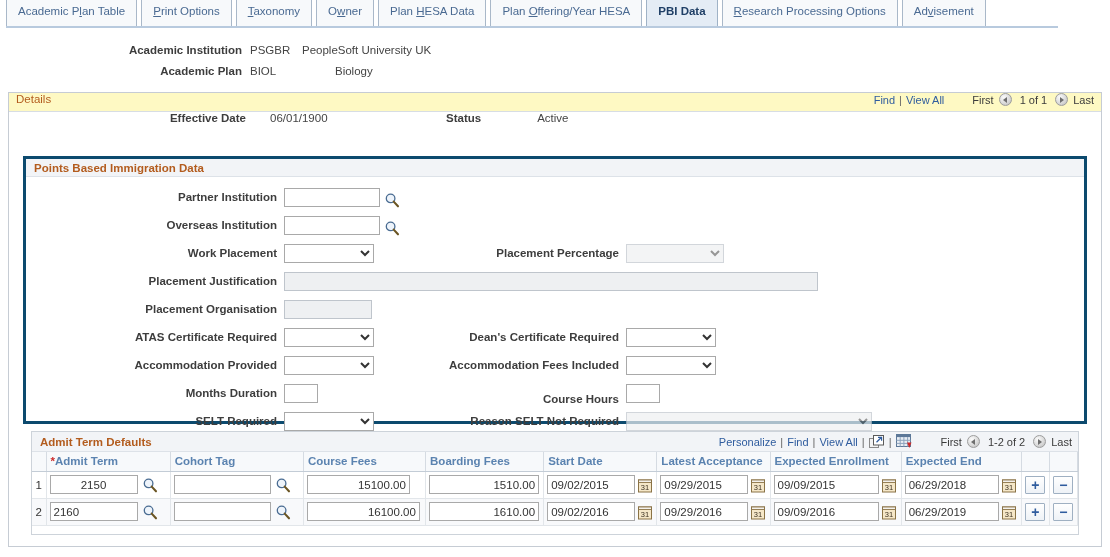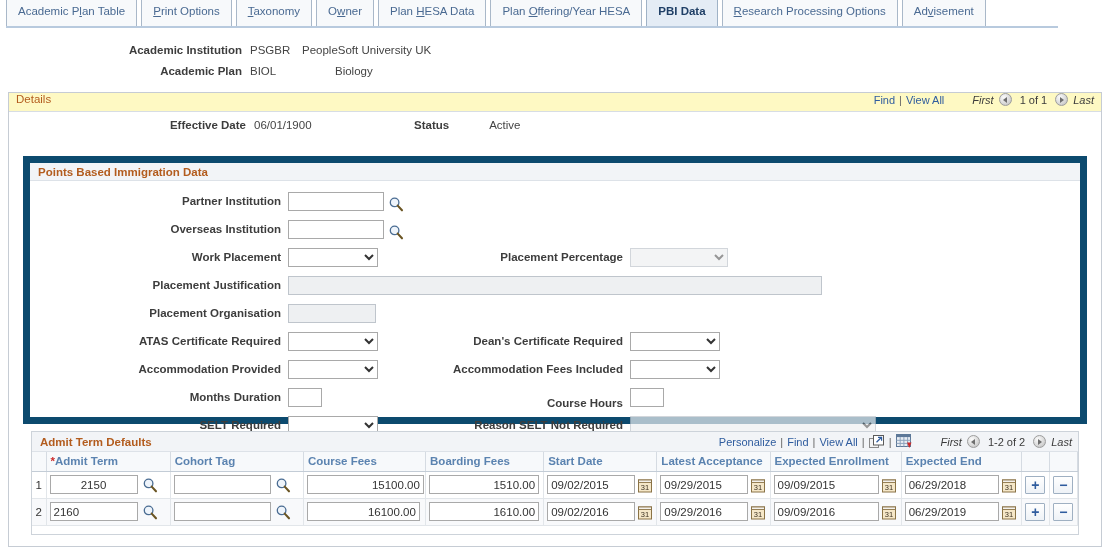--- a/index.html
+++ b/index.html
@@ -79,48 +79,48 @@
   }
   .panel-title {
     color: #b35c1e; font-weight: normal; font-size: 11.5px;
   }
   .panel-nav {
     margin-left: auto; display: flex; align-items: center; gap: 0px;
     font-size: 11px;
   }
   .lnk { color: #2f5c9e; cursor: pointer; }
   .sep { color: #666; margin: 0 4px; }
-  .navlbl { color: #3b3b3b; font-style: italic; }
+  .navlbl { color: #3b3b3b; }
   .navspace { display: inline-block; width: 28px; }
   .circbtn {
     width: 13px; height: 13px; border-radius: 50%;
     background: radial-gradient(circle at 35% 30%, #fbfbfb 0%, #d7d7d7 60%, #b6b6b6 100%);
     border: 1px solid #9d9d9d;
     display: inline-flex; align-items: center; justify-content: center;
     margin: 0 5px;
   }
   .tri-l { width:0;height:0;border-top:3px solid transparent;border-bottom:3px solid transparent;border-right:4px solid #6e6e6e; }
   .tri-r { width:0;height:0;border-top:3px solid transparent;border-bottom:3px solid transparent;border-left:4px solid #6e6e6e; }
   .counter { color:#3b3b3b; margin: 0 3px; }
 
   
   .effrow {
-    position: absolute; left: 0; top: 26px; width: 100%;
-    display: flex; align-items: baseline;
+    position: absolute; left: 0; top: 19px; width: 100%;
+    display: flex; align-items: baseline; gap: 16px;
   }
   .eff-lbl { width: 245px; text-align: right; font-weight: bold; color:#3d3d3d; padding-right:8px; font-size:11.5px; }
   .eff-val { color:#444; font-size:11.5px; width: 160px; }
   .st-lbl { font-weight: bold; color:#3d3d3d; font-size:11.5px; }
   .st-val { color:#444; font-size:11.5px; margin-left: 40px; }
 
   
   .groupbox {
     position: absolute; left: 14px; top: 63px;
     width: 1064px; height: 268px;
-    border: 7px solid #0c4a6e;
+    border: 3px solid #0c4a6e;
     background: #ffffff;
   }
   .group-header {
     height: 18px; background: #f2f4f7;
     border-bottom: 1px solid #dde2e8;
     display: flex; align-items: center; padding-left: 8px;
   }
   .group-title { color: #b35c1e; font-weight: bold; font-size: 11.5px; }
 
   .formarea { position: relative; padding-top: 6px; }
@@ -472,21 +472,21 @@
               </td>
             <td>
                 <div class="cellwrap">
               <input class="cell" style="width: 97px;" type="text" value="">
               <span class="mag" style="top:0"><svg width="16" height="16" viewBox="0 0 16 16">
                       <circle cx="6.6" cy="6.4" r="4.3" fill="#eef4fb" stroke="#4a6c92" stroke-width="1.3"></circle>
                       <line x1="9.7" y1="9.6" x2="14" y2="14.3" stroke="#6b5523" stroke-width="2.1" stroke-linecap="round"></line>
                     </svg></span>
             </div>
               </td>
-            <td><input class="cell num" style="width: 117px;" type="text" value="15100.00"></td>
+            <td><input class="cell num" style="width: 103px;" type="text" value="15100.00"></td>
             <td><input class="cell num" style="width: 110px; padding-left: 12px;" type="text" value="1510.00"></td>
             <td>
                 <div class="cellwrap">
               <input class="cell" style="width: 88px;" type="text" value="09/02/2015">
               <span class="cal"><svg width="15" height="15" viewBox="0 0 15 15">
                       <rect x="0.5" y="2" width="13" height="12" fill="#f5e7c8" stroke="#8a7346"></rect>
                       <rect x="0.5" y="2" width="13" height="2.4" fill="#ffffff" stroke="#8a7346"></rect>
                       <text x="6.9" y="11.6" font-size="7.5" font-family="Liberation Sans, sans-serif" fill="#3b3020" text-anchor="middle">31</text>
                     </svg></span>
             </div>

